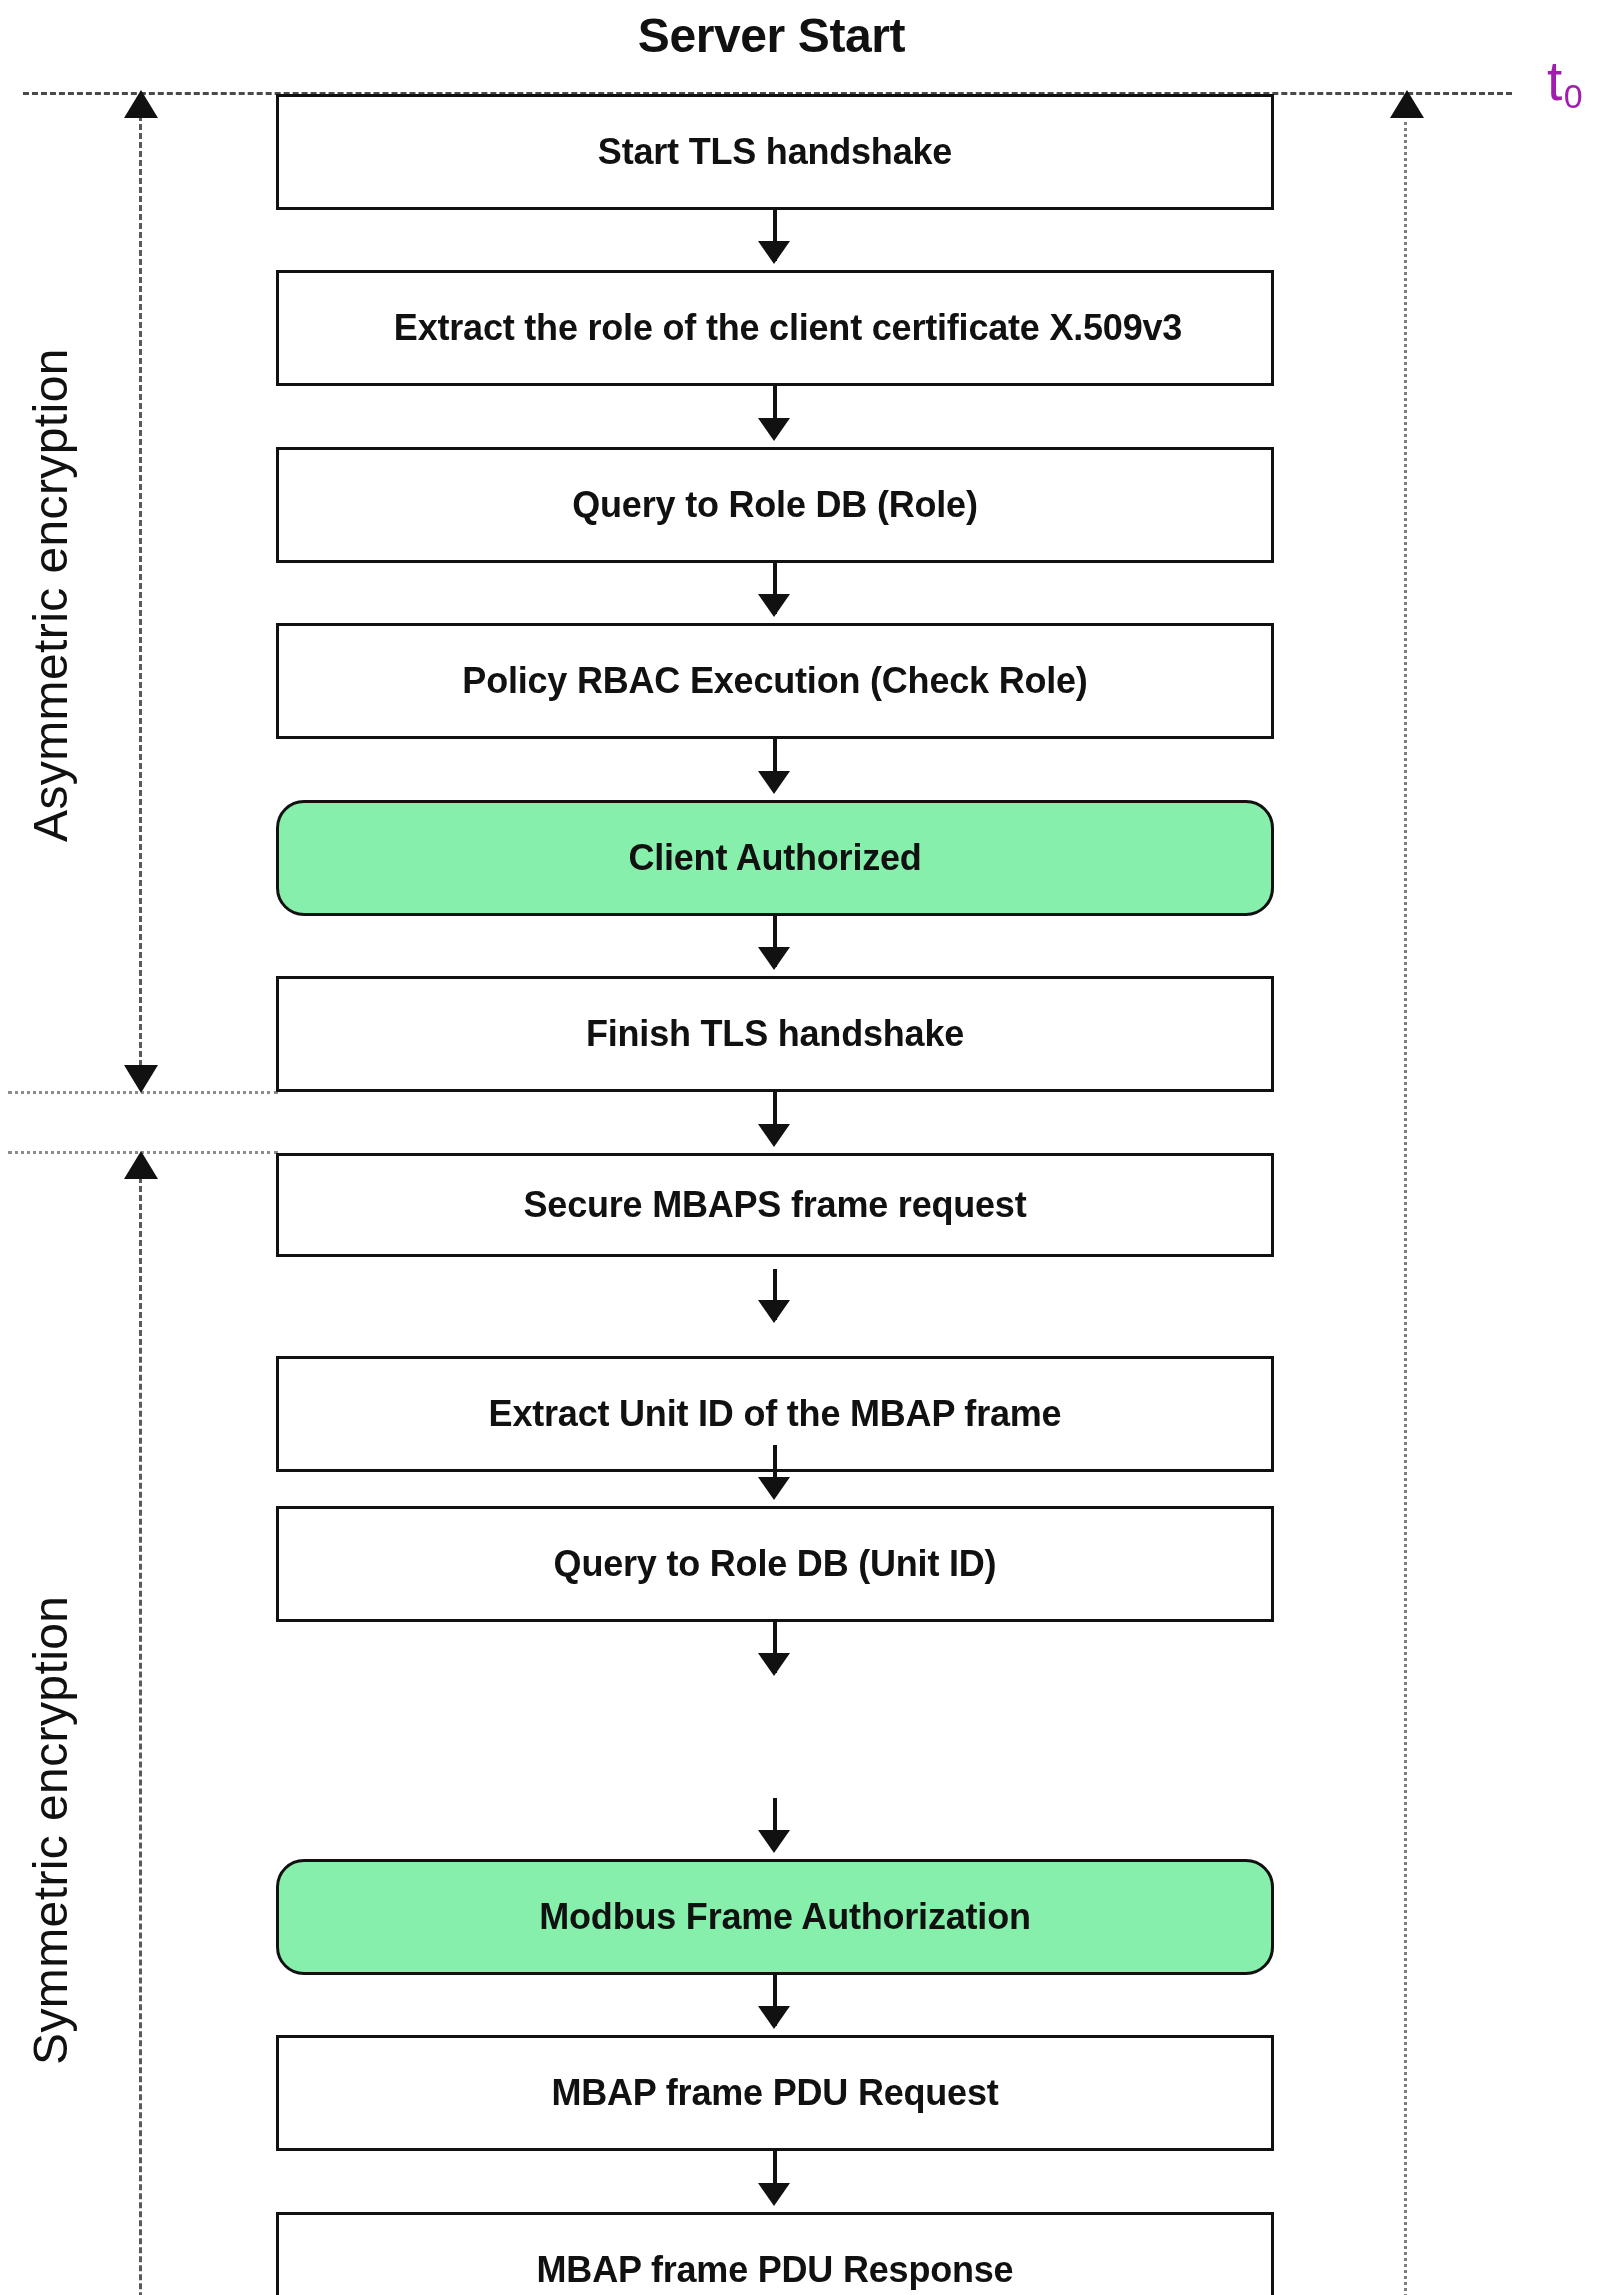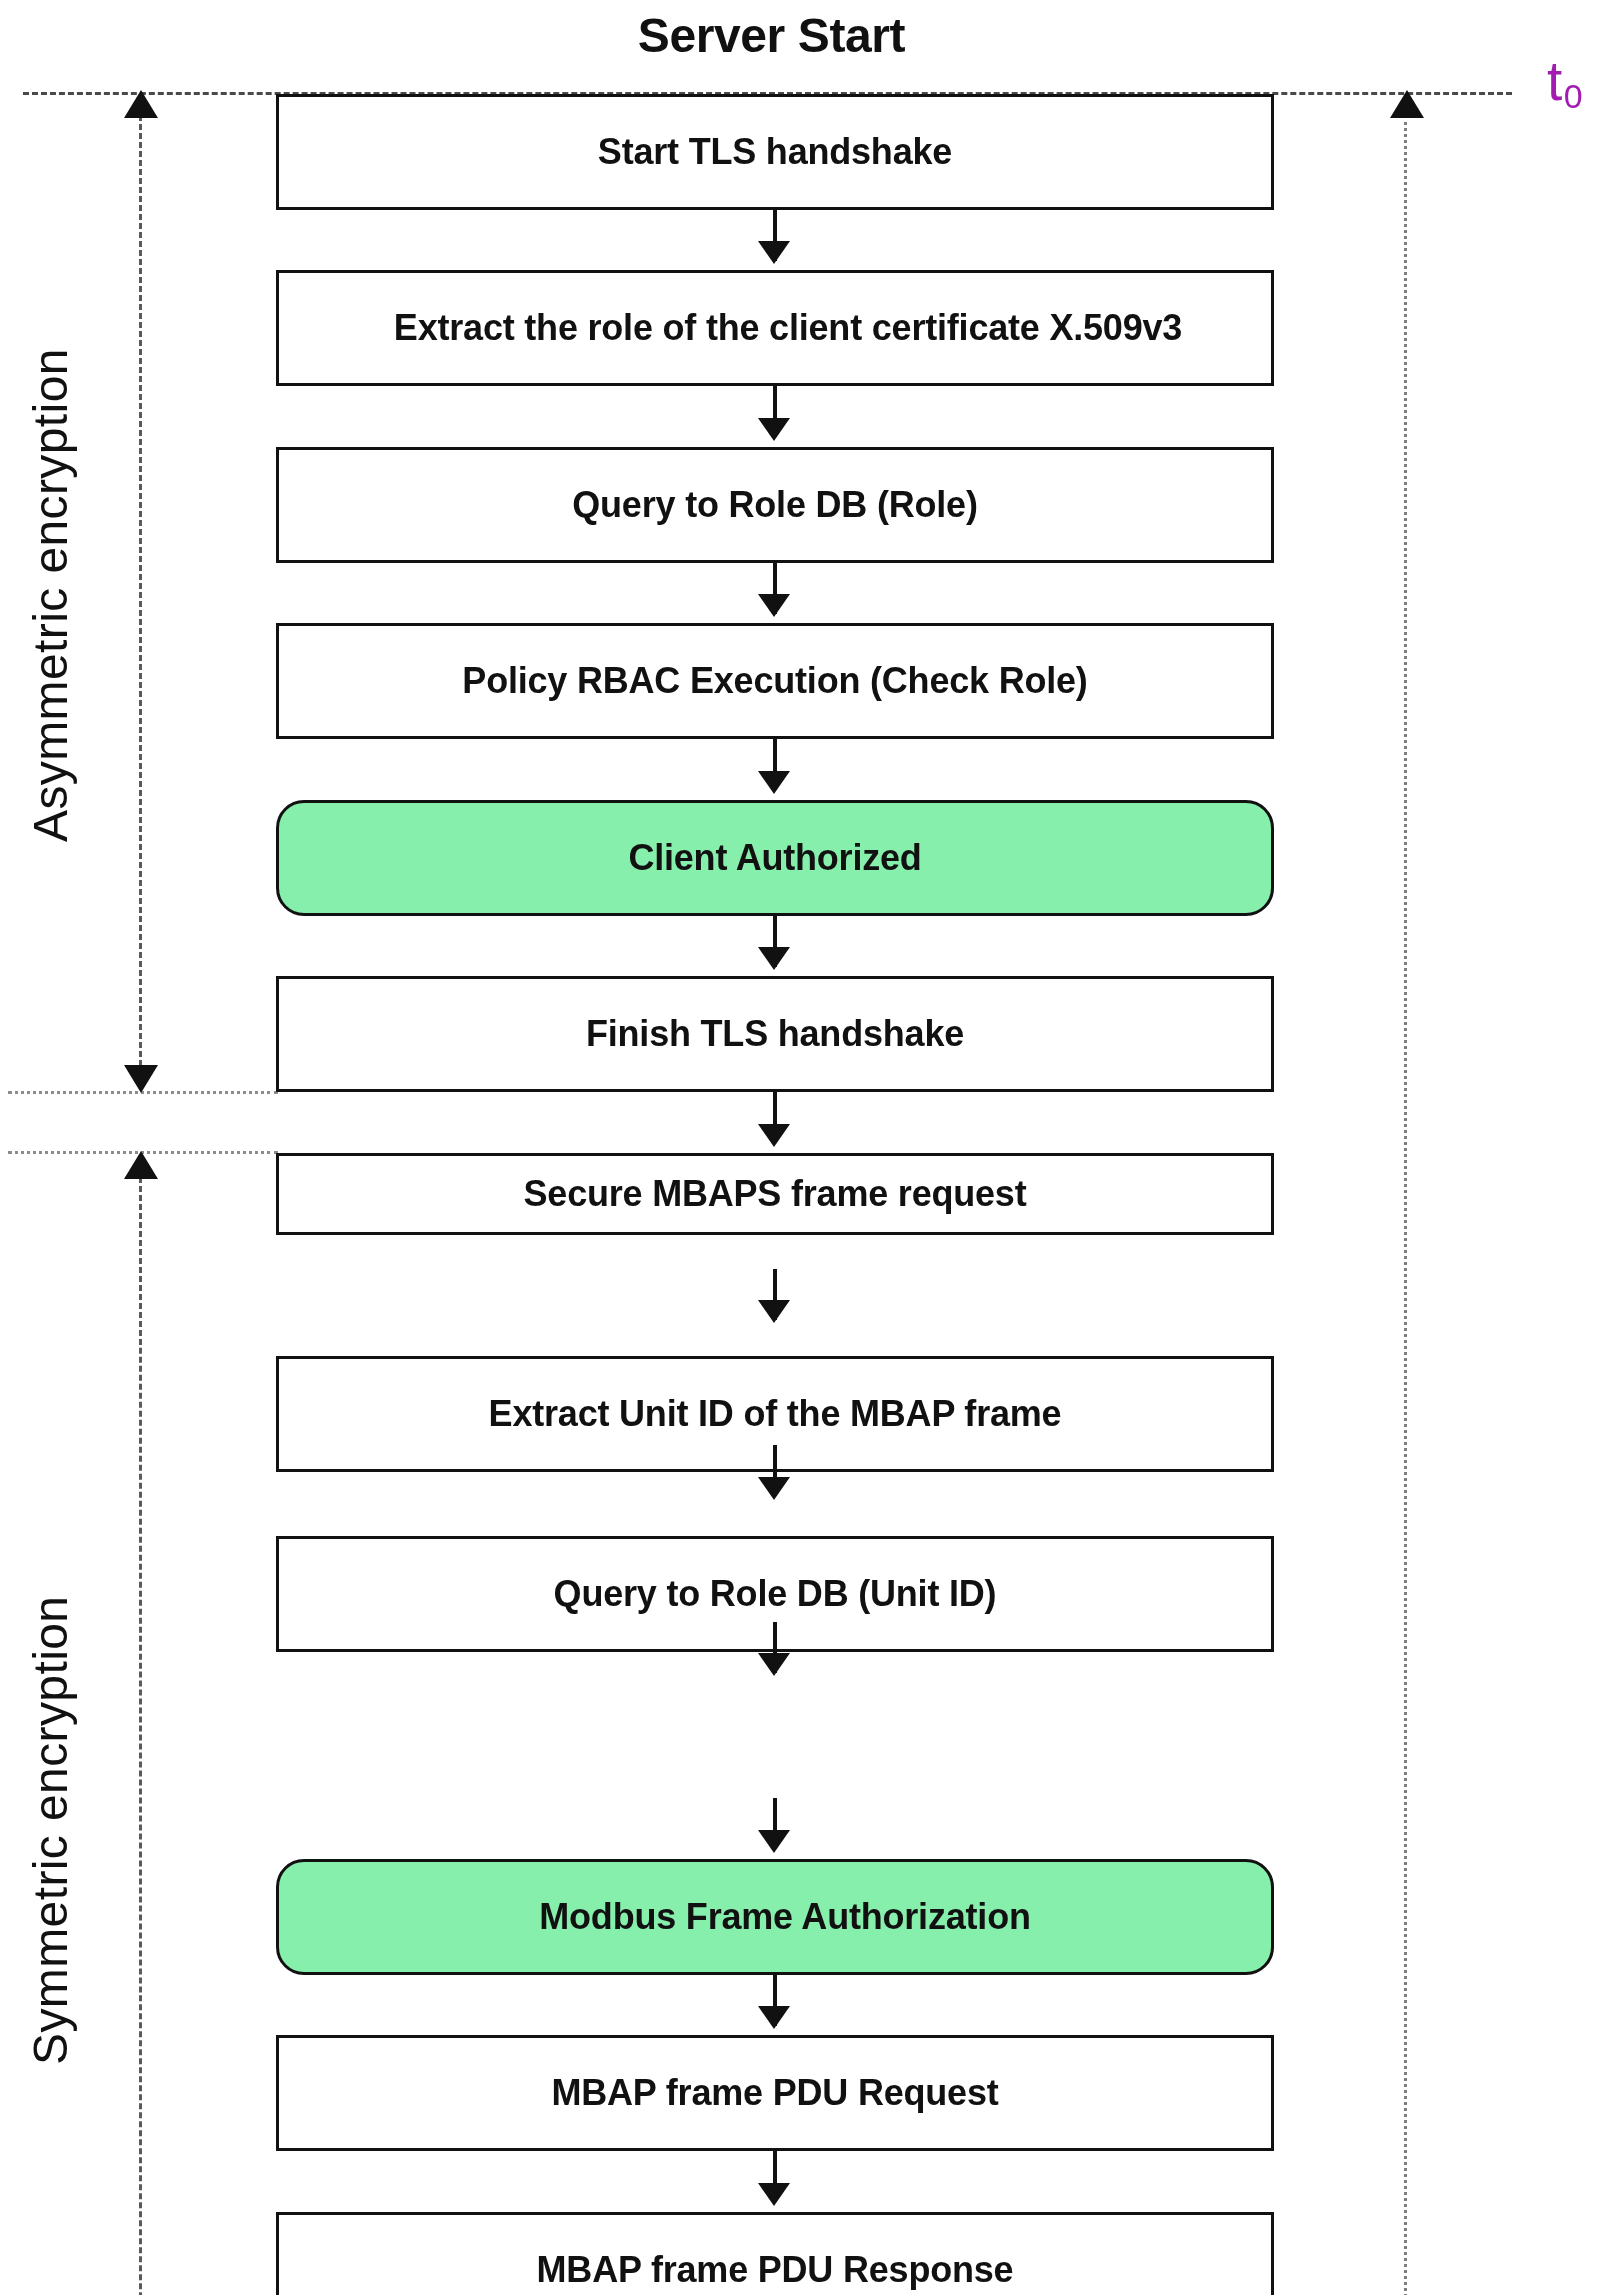--- a/index.html
+++ b/index.html
@@ -199,33 +199,33 @@
   </div>
   <div class="connector" style="top:916px; height:51px;"></div>
   <div class="connector-head" style="top: 947px;"></div>
 
   <div class="flow-box" style="top:976px; height:116px;">
     <span class="box-label">Finish TLS handshake</span>
   </div>
   <div class="connector" style="top:1092px; height:51px;"></div>
   <div class="connector-head" style="top: 1124px;"></div>
 
-  <div class="flow-box" style="top:1153px; height:82px;">
+  <div class="flow-box" style="top:1153px; height:104px;">
     <span class="box-label">Secure MBAPS frame request</span>
   </div>
   <div class="connector" style="top:1269px; height:51px;"></div>
   <div class="connector-head" style="top: 1300px;"></div>
 
   <div class="flow-box" style="top:1329px; height:116px;margin-top:27px;">
     <span class="box-label">Extract Unit ID of the MBAP frame</span>
   </div>
   <div class="connector" style="top:1445px; height:51px;"></div>
   <div class="connector-head" style="top: 1477px;"></div>
 
-  <div class="flow-box" style="top:1506px; height:116px;margin-top:30px;">
+  <div class="flow-box" style="top:1506px; height:116px;">
     <span class="box-label">Query to Role DB (Unit ID)</span>
   </div>
   <div class="connector" style="top:1622px; height:51px;"></div>
   <div class="connector-head" style="top: 1653px;"></div>
 
   <div class="connector" style="top:1798px; height:51px;"></div>
   <div class="connector-head" style="top: 1830px;"></div>
 
   <div class="flow-box shaded" style="top:1859px; height:116px;padding-left:20px;">
     <span class="box-label">Modbus Frame Authorization</span>

